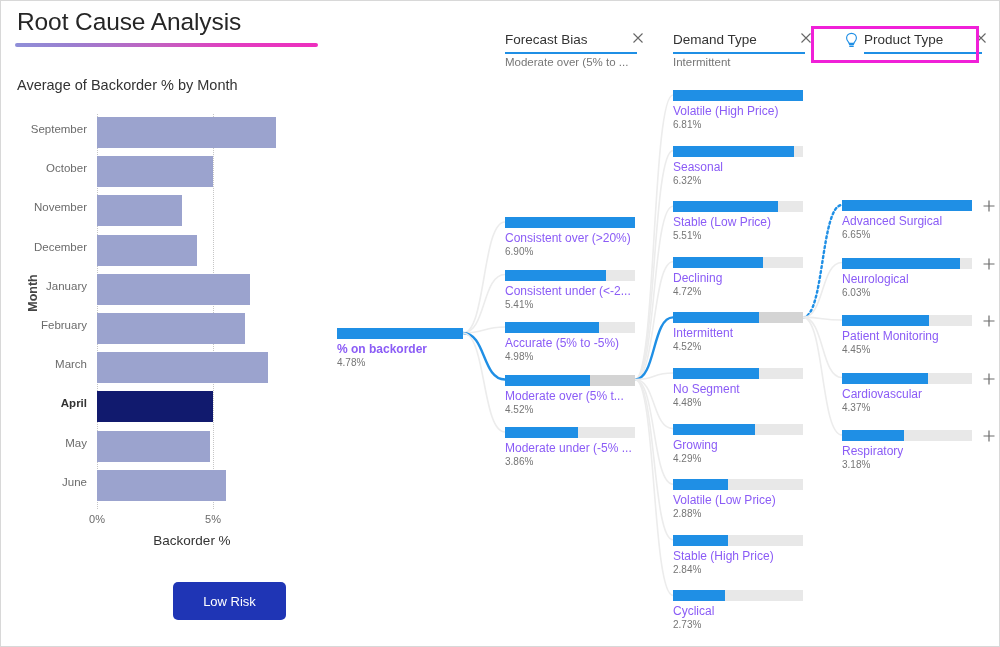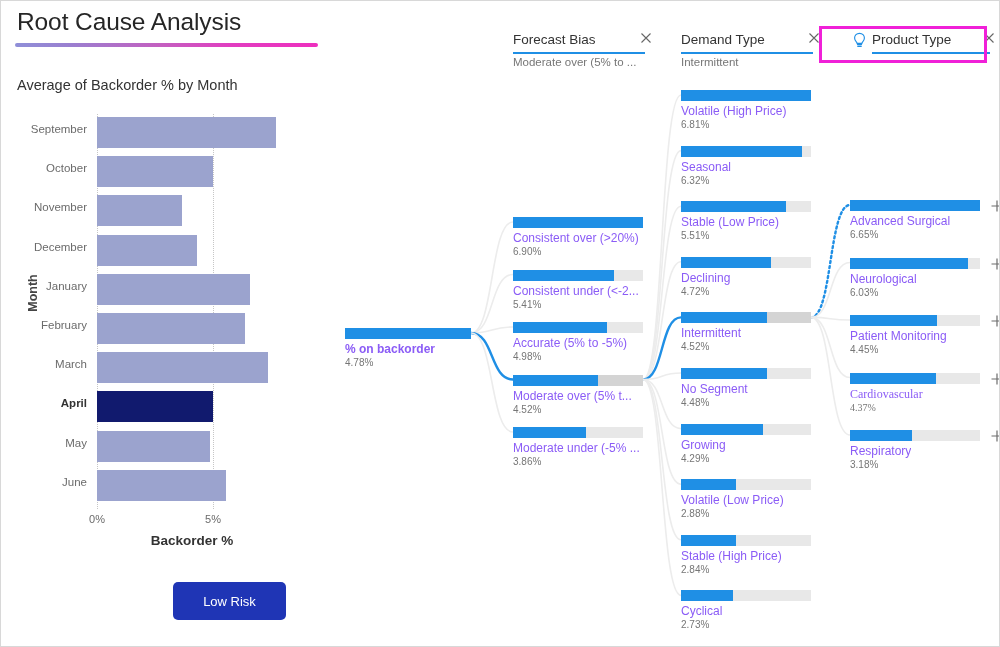--- a/index.html
+++ b/index.html
@@ -69,21 +69,21 @@
     color: #444444;
     transform: rotate(-90deg);
   }
   .axis-title-x {
     position: absolute;
     left: 96px;
     top: 427px;
     width: 190px;
     text-align: center;
     font-size: 13.5px;
-    font-weight: bold;
+    font-weight: normal;
     color: #333333;
   }
   .gridline {
     position: absolute;
     top: 8px;
     width: 0;
     height: 395px;
     border-left: 1px dotted #c6c6c6;
   }
   .bar-row {
@@ -137,21 +137,21 @@
     cursor: pointer;
     border: none;
     font-family: inherit;
   }
   #btn-high { left: 21px;  top: 581px; width: 113px; }
   #btn-low  { left: 172px; top: 581px; width: 113px; }
 
   
   #tree {
     position: absolute;
-    left: 322px;
+    left: 314px;
     top: 0;
     width: 678px;
     height: 647px;
   }
   #links {
     position: absolute;
     left: 0; top: 0;
     width: 678px; height: 647px;
     pointer-events: none;
   }
@@ -524,21 +524,21 @@
         </div>
         <div class="node" style="left: 527px; top: 314px;">
           <div class="track"></div>
           <div class="fill" style="width: 87.1px;"></div>
           <div class="nlabel">Patient Monitoring</div>
           <div class="nval">4.45%</div>
           <div class="plus"><svg width="16" height="16" viewBox="0 0 16 16">
               <path d="M8 2.5 V13.5 M2.5 8 H13.5" stroke="#6d6d6d" stroke-width="1.2" fill="none"></path>
             </svg></div>
         </div>
-        <div class="node" style="left: 527px; top: 371.5px; font-family: Liberation Serif, serif;">
+        <div class="node" style="left: 527px; top: 371.5px;">
           <div class="track"></div>
           <div class="fill" style="width: 85.8px;"></div>
           <div class="nlabel">Cardiovascular</div>
           <div class="nval">4.37%</div>
           <div class="plus"><svg width="16" height="16" viewBox="0 0 16 16">
               <path d="M8 2.5 V13.5 M2.5 8 H13.5" stroke="#6d6d6d" stroke-width="1.2" fill="none"></path>
             </svg></div>
         </div>
         <div class="node" style="left: 527px; top: 429px;">
           <div class="track"></div>

